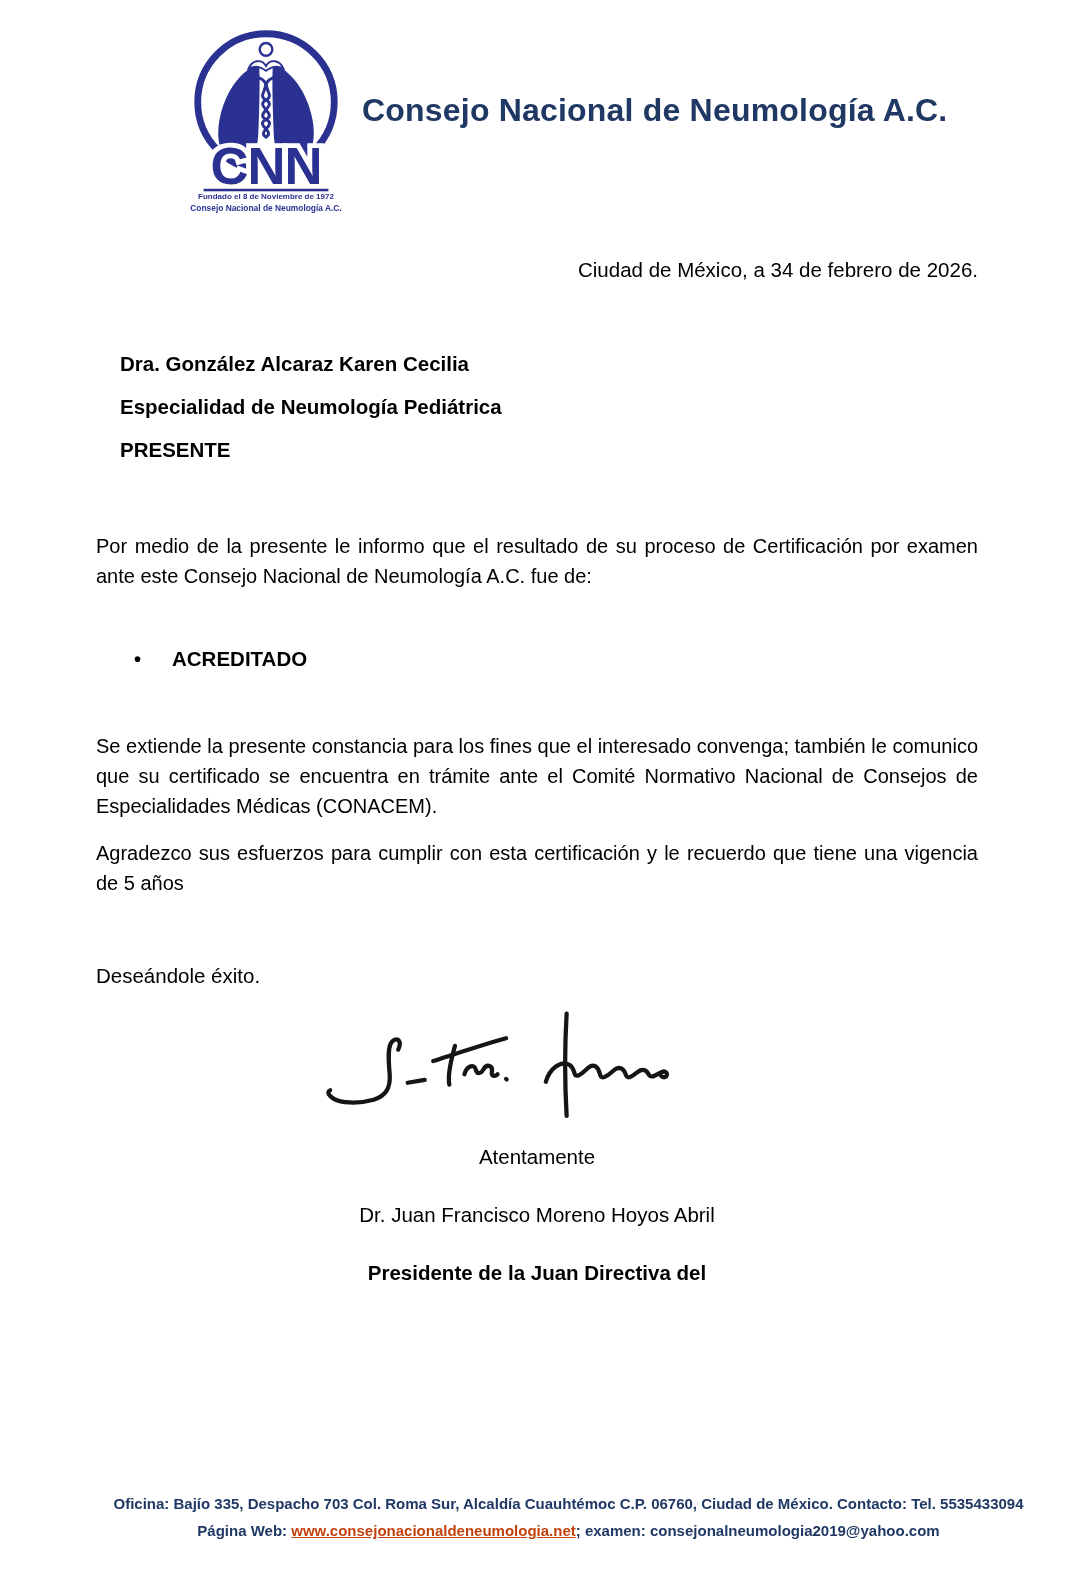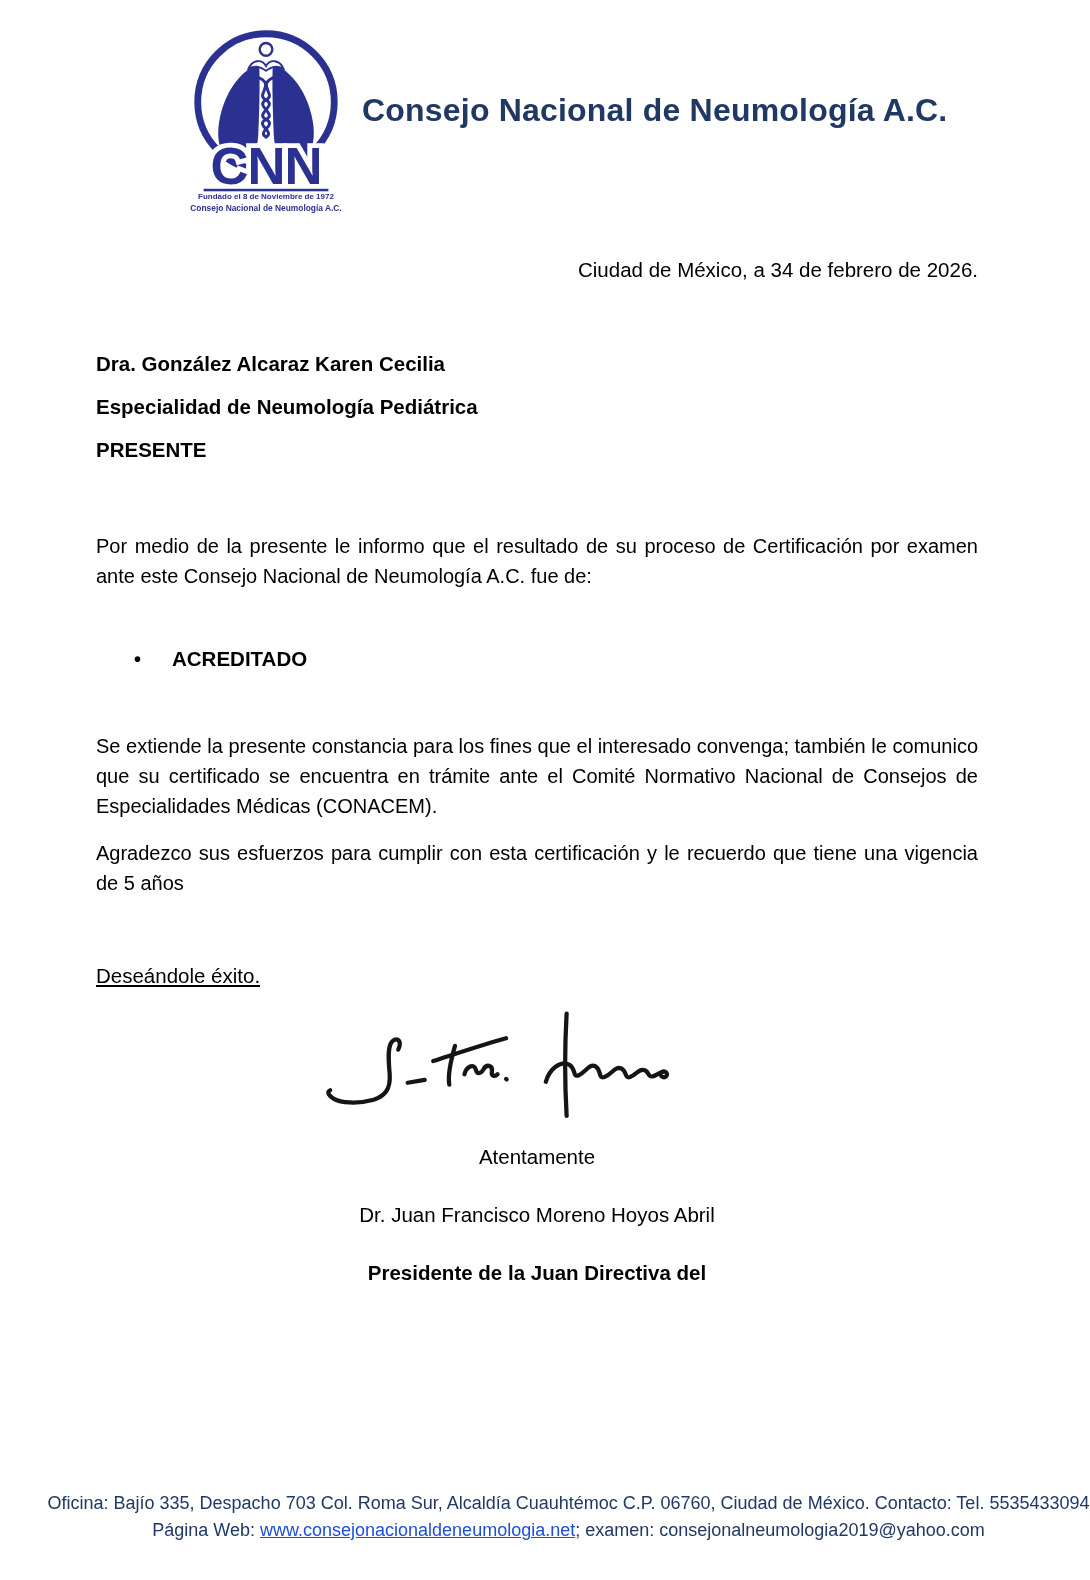--- a/index.html
+++ b/index.html
@@ -26,21 +26,21 @@
     color: #1F3864;
     letter-spacing: 0.2px;
     white-space: nowrap;
   }
   
   .date-row {
     margin: 60px 112px 0 96px;
     text-align: right;
     font-size: 20.5px;
   }
-  .recipient { margin: 70px 112px 0 96px; }
+  .recipient { margin: 70px 112px 0 120px; }
   .recipient p {
     font-size: 20.5px;
     font-weight: bold;
     line-height: 23px;
     margin-bottom: 20px;
   }
   .para {
     margin: 0 112px 0 96px;
     font-size: 20px;
     line-height: 30px;
@@ -53,46 +53,45 @@
     align-items: center;
     font-size: 20.5px;
     font-weight: bold;
   }
   .bullet-marker { font-size: 20px; margin-right: 31px; }
   .para-body { margin-top: 60px; }
   .para-thanks { margin-top: 17px; }
   .closing {
     margin: 66px 112px 0 96px;
     font-size: 20.5px;
-    text-decoration: underline;
   }
   .signature-wrap { margin: 20px 0 0 288px; width: 474px; }
   .signature-wrap svg { display: block; }
   .center-line {
     margin-left: 96px;
     margin-right: 112px;
     text-align: center;
     font-size: 20.5px;
   }
   .signoff { margin-top: 14px; }
   .signer-name { margin-top: 34px; }
   .signer-title { margin-top: 30px; font-weight: bold; line-height: 31px; }
   
   .footer {
     position: absolute;
     left: 0; right: 0; bottom: 36px;
     text-align: center;
-    font-size: 18px;
-    font-weight: normal;
+    font-size: 15px;
+    font-weight: bold;
     color: #1F3864;
     line-height: 27px;
     padding-left: 47px;
   }
   .footer a.link {
-    color: #1d4ed8;
+    color: #c2410c;
     text-decoration: underline;
     cursor: pointer;
   }
 </style>
 </head>
 <body>
 
 <div class="page">
 
   <div class="header">

